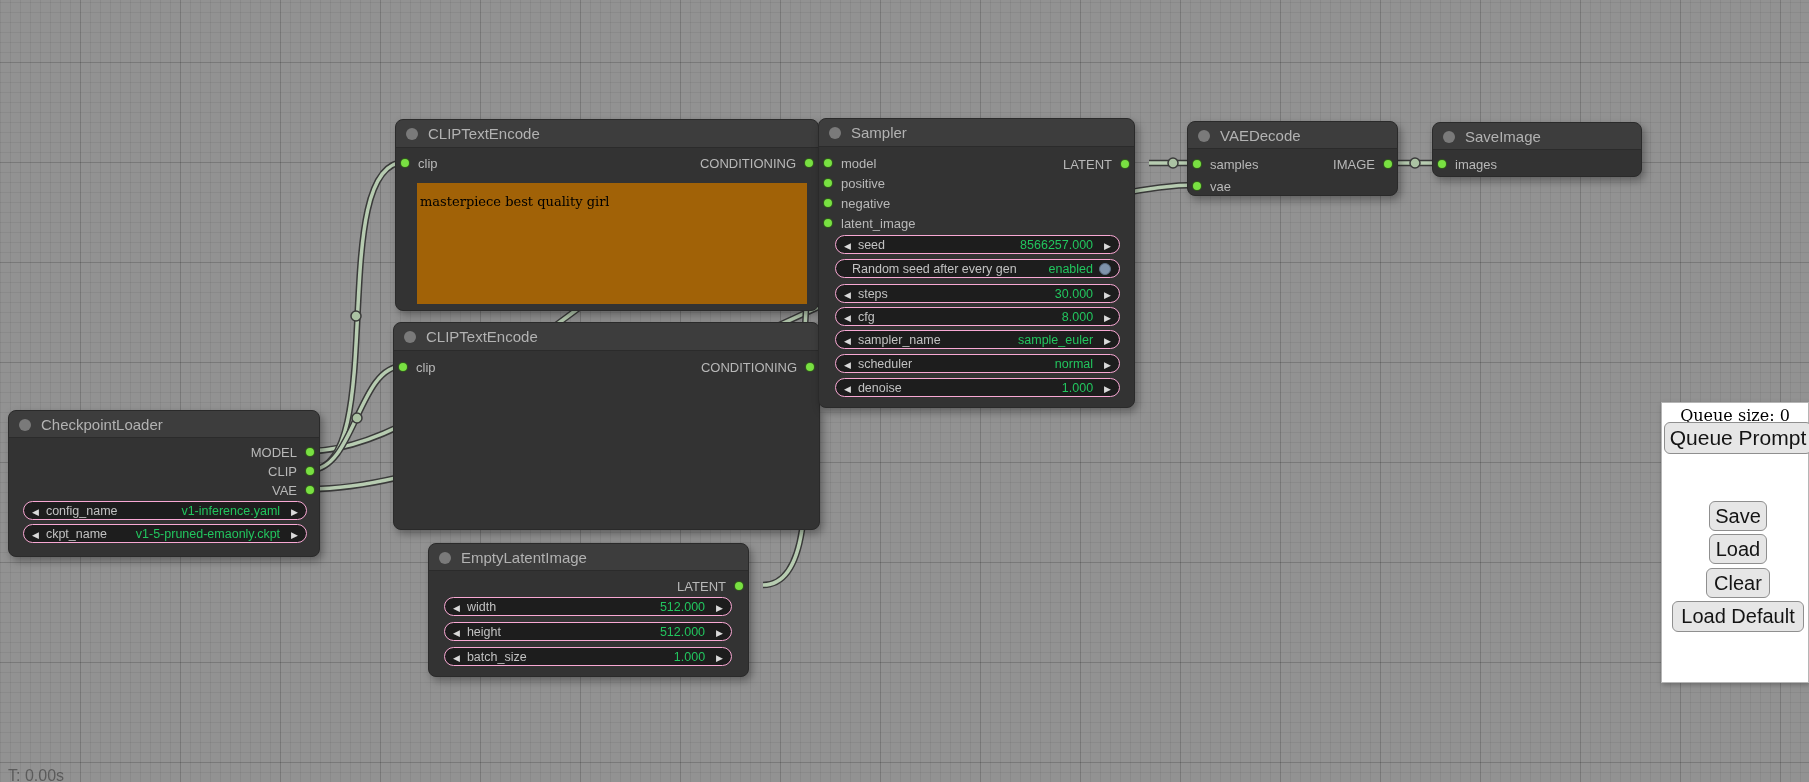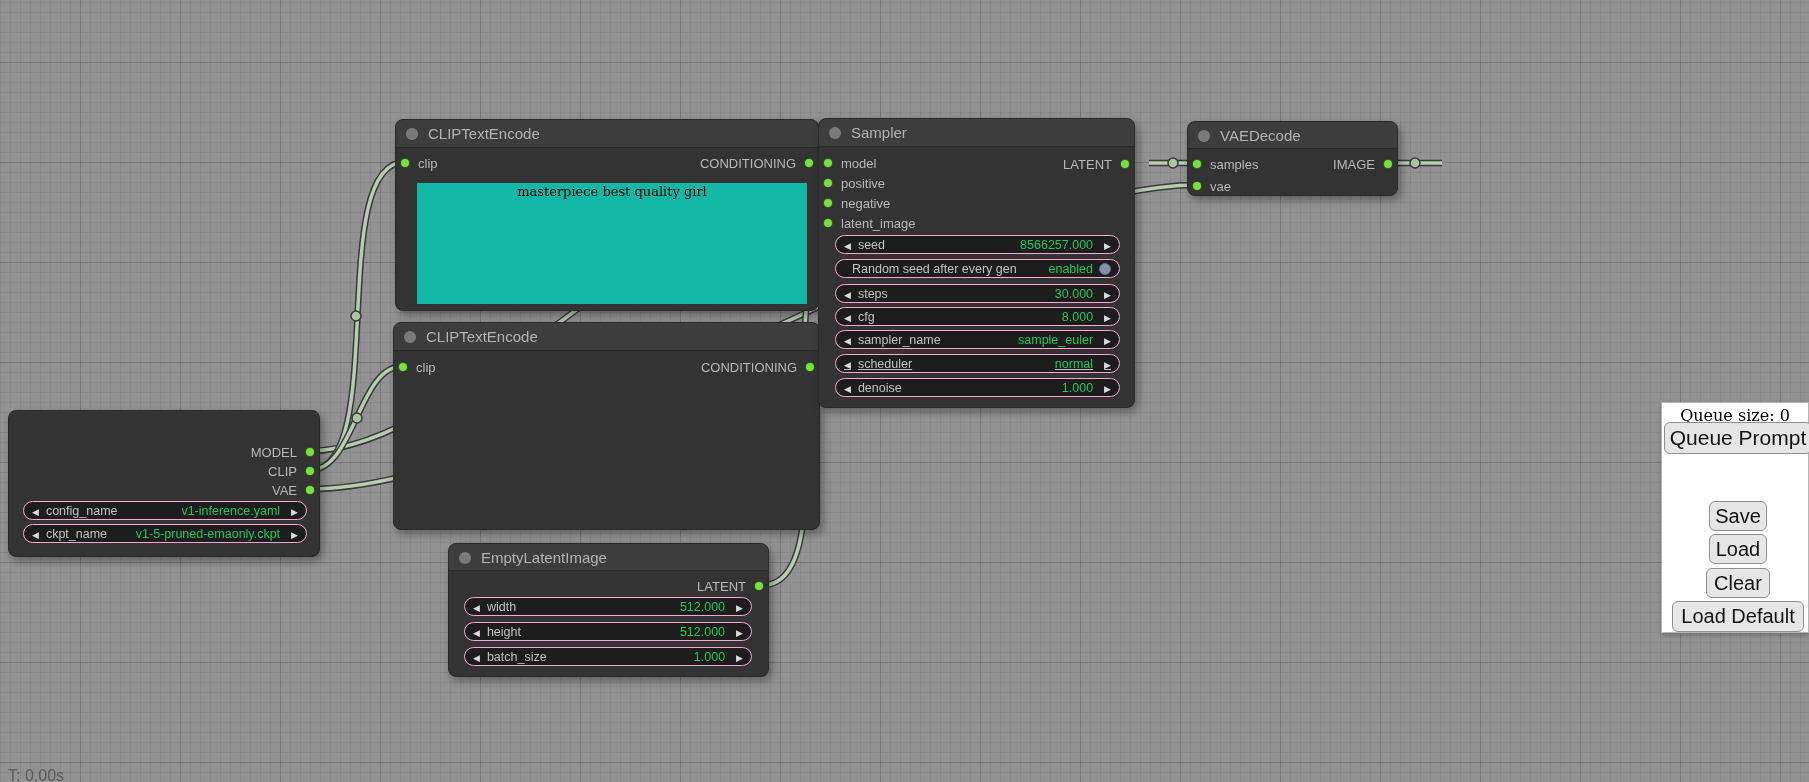--- a/index.html
+++ b/index.html
@@ -65,27 +65,27 @@
   .arrow-right::before{content:"\25B6"; font-size:9px; color:#dadada;}
   .wlabel{margin-left:7px;}
   .wspacer{flex:1;}
   .wvalue{margin-right:11px; color:#22c55e;}
   .toggle-circle{
     width:12px; height:12px; border-radius:50%;
     background:#7f93ab; border:1px solid #5d7186; box-sizing:border-box;
     flex:0 0 auto;
   }
   .prompt-area{
-    position:absolute; background:#14b8a6; border:none; resize:none;
+    position:absolute; background:#a16207; border:none; resize:none;
     font-family:"DejaVu Serif", serif; font-size:13px; color:#000;
-    padding:1px 3px; box-sizing:border-box; outline:none;text-align:center;
+    padding:11px 3px; box-sizing:border-box; outline:none;
   }
 
   .menu-panel{
-    position:absolute; left:1661px; top:402px; width:148px; height:231px;
+    position:absolute; left:1661px; top:402px; width:148px; height:281px;
     background:#ffffff; border:1px solid #b5b5b5; z-index:3;
     box-shadow:1px 2px 5px rgba(0,0,0,0.25); box-sizing:border-box;
   }
   .queue-size{
     margin-top:3px; text-align:center;
     font-family:"DejaVu Serif", serif; font-size:16px; color:#000;
   }
   .btn{
     position:absolute; background:#e6e6e6; border:1px solid #8f8f8f;
     border-radius:6px; color:#141414;
@@ -148,20 +148,24 @@
     <circle class="link-dot" cx="356" cy="316" r="5"></circle>
     <circle class="link-dot" cx="357" cy="418" r="5"></circle>
     <circle class="link-dot" cx="831" cy="172" r="5"></circle>
     <circle class="link-dot" cx="832" cy="284" r="5"></circle>
     <circle class="link-dot" cx="808" cy="404" r="5"></circle>
     <circle class="link-dot" cx="1173" cy="163" r="5"></circle>
     <circle class="link-dot" cx="1415" cy="163" r="5"></circle>
   </svg>
 
   <div class="node" style="left:8px; top:410px; width:312px; height:147px;">
+    <div class="node-title">
+      <span class="collapse-dot"></span>
+      <span>CheckpointLoader</span>
+    </div>
     <div class="row row-out" style="top:32px;">
         <span class="out-group">
       <span>MODEL</span>
       <span class="port-dot"></span>
         </span>
       </div>
     <div class="row row-out" style="top:51px;">
         <span class="out-group">
       <span>CLIP</span>
       <span class="port-dot"></span>
@@ -217,21 +221,21 @@
           <span class="port-dot"></span>
         <span>clip</span>
         </span>
       <span class="out-group">
           <span>CONDITIONING</span>
         <span class="port-dot"></span>
         </span>
     </div>
   </div>
 
-  <div class="node" style="left:448px; top:543px; width:321px; height:134px;">
+  <div class="node" style="left:428px; top:543px; width:321px; height:134px;">
     <div class="node-title">
       <span class="collapse-dot"></span>
       <span>EmptyLatentImage</span>
     </div>
     <div class="row row-out" style="top:33px;">
         <span class="out-group">
       <span>LATENT</span>
       <span class="port-dot"></span>
         </span>
       </div>
@@ -321,21 +325,21 @@
       <span class="wvalue">8.000</span>
       <span class="arrow-right"></span>
     </div>
     <div class="widget" style="left:16px; top:211px; width:285px;">
       <span class="arrow-left"></span>
       <span class="wlabel">sampler_name</span>
       <span class="wspacer"></span>
       <span class="wvalue">sample_euler</span>
       <span class="arrow-right"></span>
     </div>
-    <div class="widget" style="left:16px; top:235px; width:285px;text-decoration:underline;">
+    <div class="widget" style="left:16px; top:235px; width:285px;">
       <span class="arrow-left"></span>
       <span class="wlabel">scheduler</span>
       <span class="wspacer"></span>
       <span class="wvalue">normal</span>
       <span class="arrow-right"></span>
     </div>
     <div class="widget" style="left:16px; top:259px; width:285px;">
       <span class="arrow-left"></span>
       <span class="wlabel">denoise</span>
       <span class="wspacer"></span>
@@ -360,20 +364,32 @@
         </span>
     </div>
     <div class="row row-in" style="top:55px;">
         <span class="in-group">
       <span class="port-dot"></span>
       <span>vae</span>
         </span>
       </div>
   </div>
 
+  <div class="node" style="left:1432px; top:122px; width:210px; height:55px;">
+    <div class="node-title">
+      <span class="collapse-dot"></span>
+      <span>SaveImage</span>
+    </div>
+    <div class="row row-in" style="top:32px;">
+        <span class="in-group">
+      <span class="port-dot"></span>
+      <span>images</span>
+        </span>
+      </div>
+  </div>
 
   <div class="menu-panel">
     <div class="queue-size">Queue size: 0</div>
     <div class="btn" id="queue-prompt-btn">Queue Prompt</div>
     <div class="btn" id="save-btn">Save</div>
     <div class="btn" id="load-btn">Load</div>
     <div class="btn" id="clear-btn">Clear</div>
     <div class="btn" id="load-default-btn">Load Default</div>
   </div>
 

